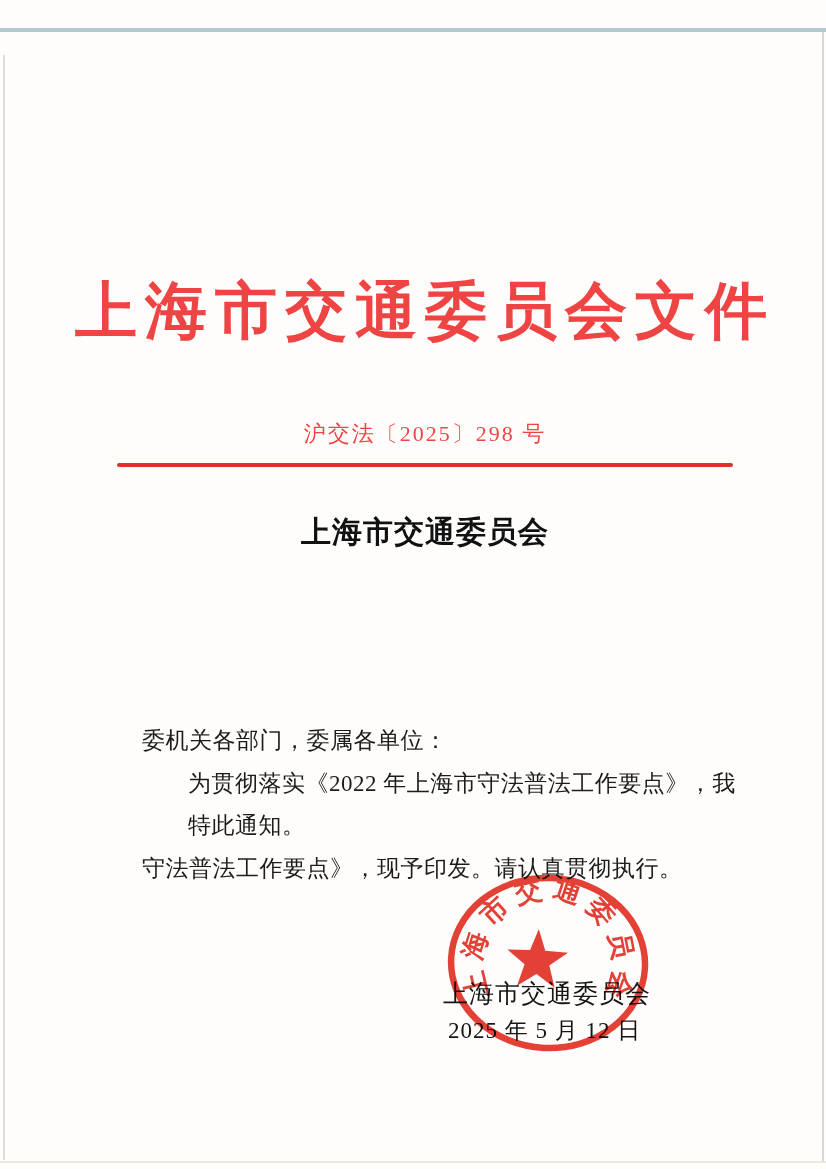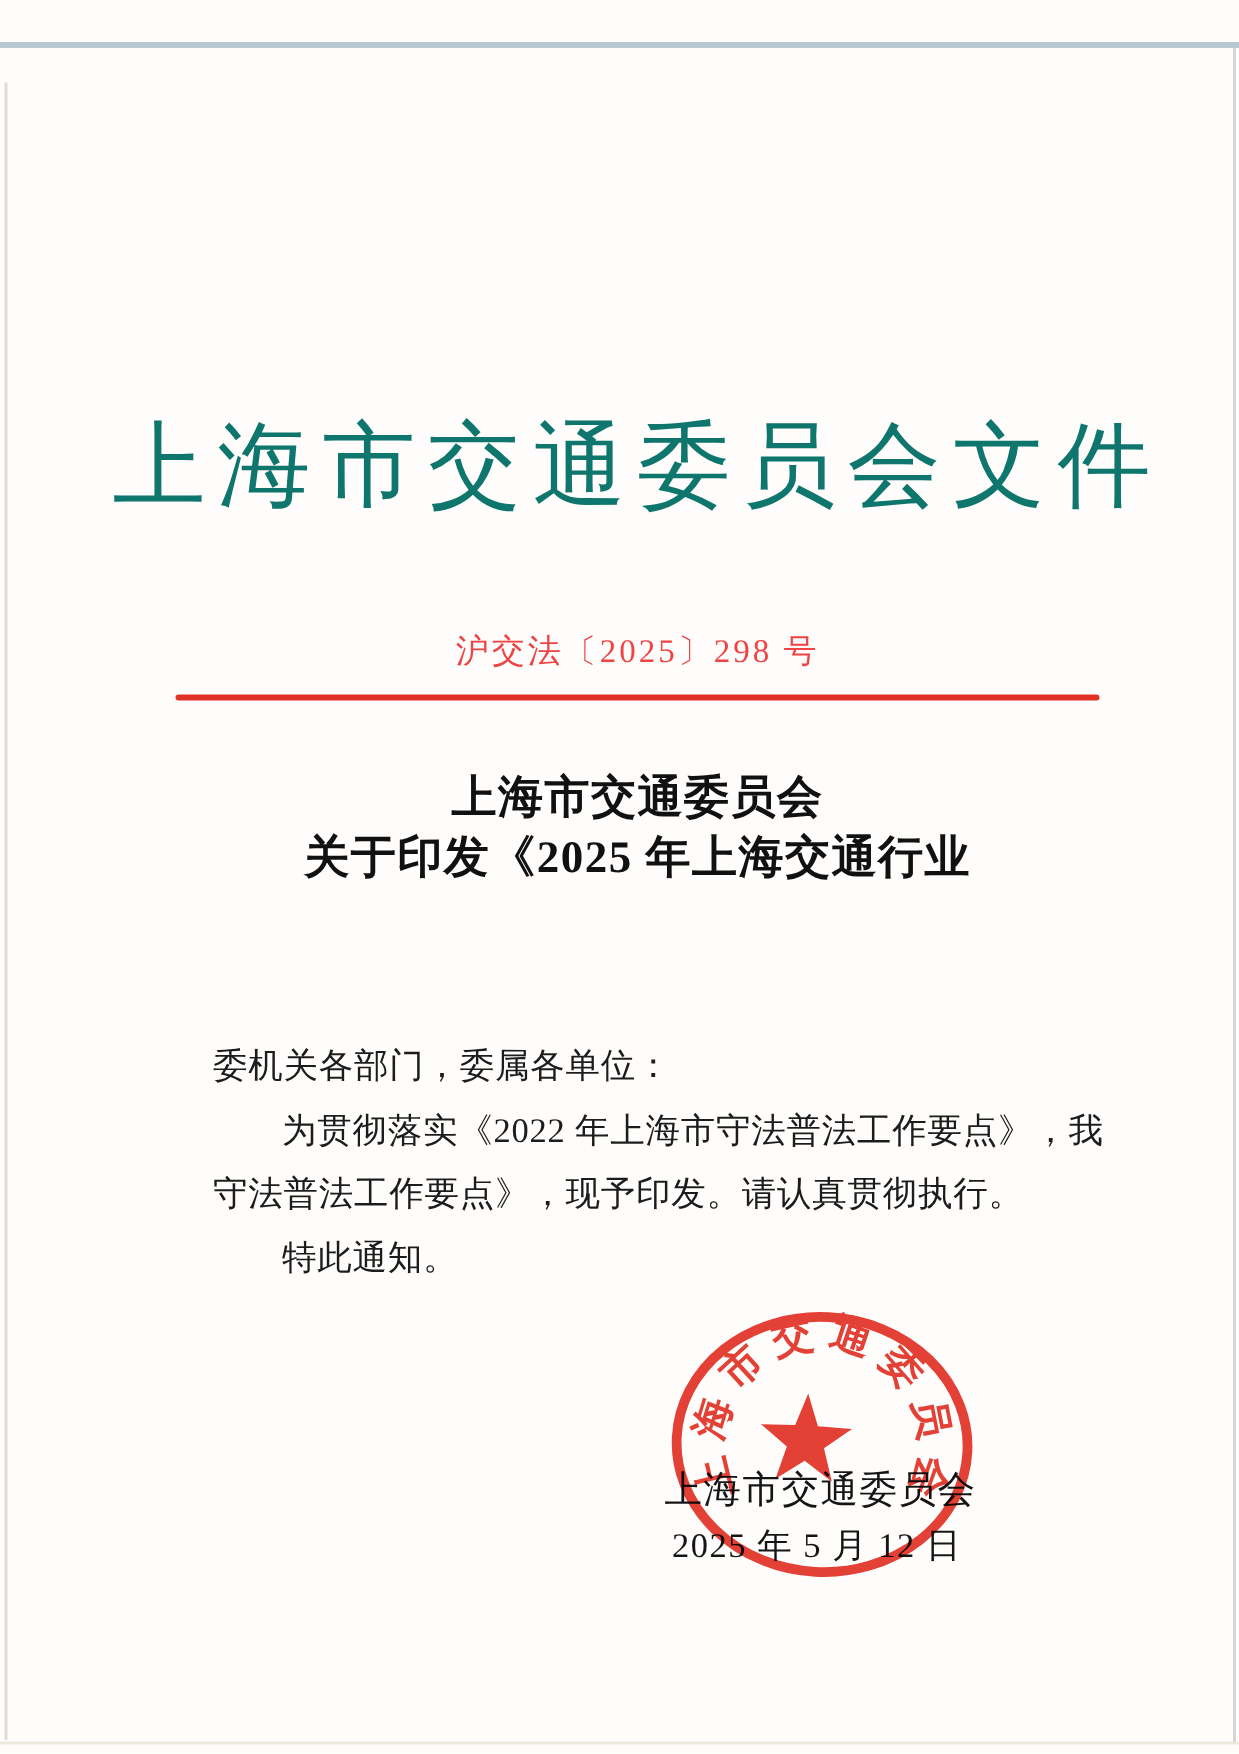--- a/index.html
+++ b/index.html
@@ -19,42 +19,42 @@
   .edge-top    { position:absolute; left:0; top:28px; width:826px; height:4px; background:#a9bfc9; opacity:.85; }
   .edge-left   { position:absolute; left:3px; top:55px; width:2px; height:1105px; background:#d6d5cf; opacity:.8; }
   .edge-right  { position:absolute; left:822px; top:32px; width:2px; height:1130px; background:#c9ced2; opacity:.8; }
   .edge-bottom { position:absolute; left:0; top:1161px; width:826px; height:2px; background:#e9e6d8; opacity:.9; }
 
   
   .content-col { position:absolute; left:24px; top:0; width:802px; text-align:center; }
 
   .header-title {
     position:absolute; left:0; top:280px; width:100%;
-    font-size:62px; line-height:62px; font-weight:normal;
-    letter-spacing:8px; color:#0f766e; white-space:nowrap;
+    font-size:62px; line-height:62px; font-weight:bold;
+    letter-spacing:8px; color:#ef4444; white-space:nowrap;
   }
 
   .doc-number {
     position:absolute; left:0; top:420px; width:100%;
     font-size:22px; line-height:28px; color:#ef4444; letter-spacing:2px;
   }
 
   .red-line {
     position:absolute; left:117px; top:463px; width:616px; height:4px;
     background:#e03226; border-radius:2px;
   }
 
   .notice-title {
     position:absolute; left:0; top:512px; width:100%;
     font-size:30px; line-height:40px; font-weight:bold; color:#111111;
     letter-spacing:1px;
   }
 
   .body-block {
-    position:absolute; left:142px; top:690px; width:586px;
+    position:absolute; left:142px; top:720px; width:586px;
     font-size:23px; line-height:42.5px; color:#1c1c1c;
     text-align:left; letter-spacing:0.5px; white-space:nowrap;
   }
   .body-line.indent { padding-left:46px; }
 
   .signature {
     position:absolute; left:443px; top:980px;
     font-size:25px; line-height:28px; color:#151515; letter-spacing:1px;
     white-space:nowrap; z-index:2;
   }
@@ -81,31 +81,30 @@
   <div class="edge-bottom"></div>
 
   <div class="content-col">
 
     <div class="header-title">上海市交通委员会文件</div>
 
     <div class="doc-number">沪交法〔2025〕298 号</div>
 
     <div class="notice-title">
       <div>上海市交通委员会</div>
-      <div>关于印发《2025 年上海交通行业</div>
     </div>
   </div>
 
   <div class="red-line"></div>
 
   <div class="body-block">
     <div class="body-line">委机关各部门，委属各单位：</div>
     <div class="body-line indent">为贯彻落实《2022 年上海市守法普法工作要点》，我</div>
+    <div class="body-line indent">特此通知。</div>
     <div class="body-line">守法普法工作要点》，现予印发。请认真贯彻执行。</div>
-    <div class="body-line indent">特此通知。</div>
   </div>
 
   <div class="signature">上海市交通委员会</div>
   <div class="sign-date">2025 年 5 月 12 日</div>
 
   <svg class="seal" viewBox="0 0 208 182">
     <ellipse cx="104" cy="90" rx="97" ry="85" fill="none" stroke="#e23126" stroke-width="6.5"></ellipse>
     <path fill="#e23126" d="M93,56.5 L100.6,78 L123.4,78.6 L105.4,92.5 L111.8,114.4
              L93,101.5 L74.2,114.4 L80.6,92.5 L62.6,78.6 L85.4,78 Z"></path>
     <defs>

